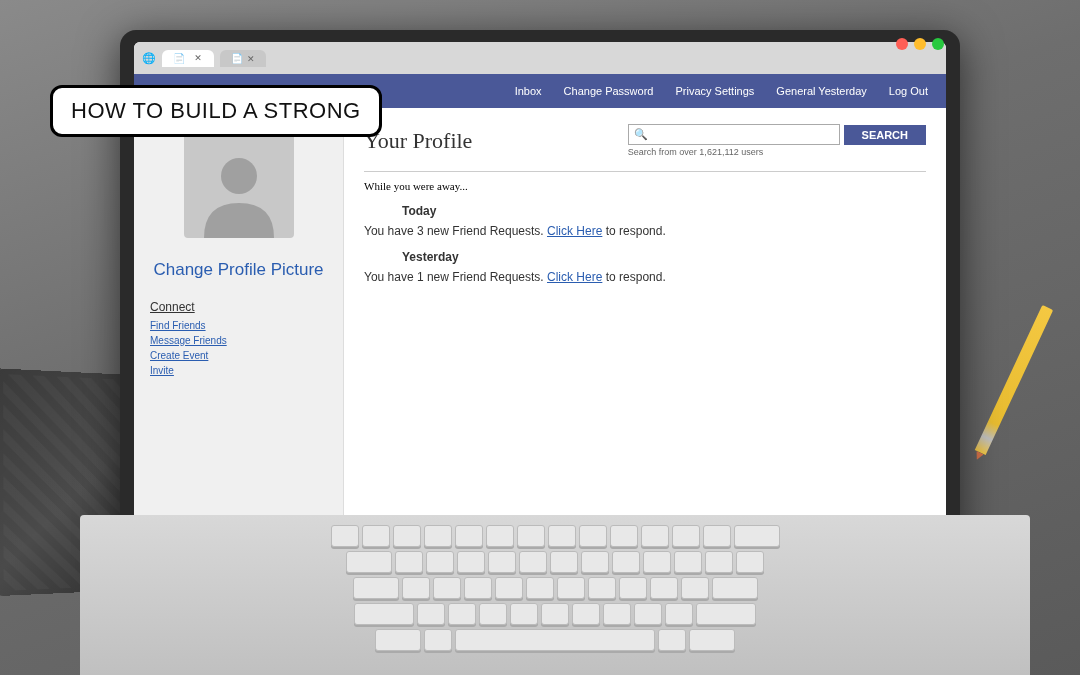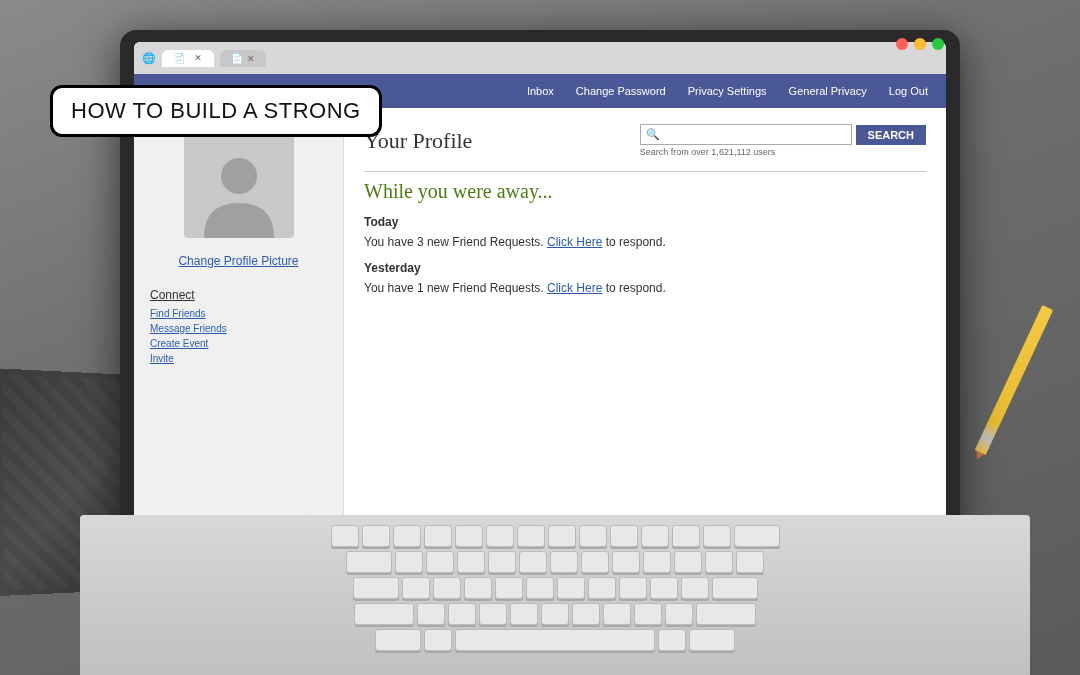--- a/index.html
+++ b/index.html
@@ -208,24 +208,23 @@
       overflow: hidden;
       position: relative;
     }
     .avatar-silhouette svg {
       width: 80px;
       height: 90px;
     }
 
     .change-profile-link {
       color: #2a5db0;
-      font-size: 12px;
-      text-decoration: underline;
+      font-size: 17px;
       cursor: pointer;
-      margin-top: 16px;
+      margin-top: 22px;
     }
 
     .sidebar-connect {
       width: 100%;
       padding: 10px 16px;
     }
     .sidebar-connect-title {
       font-size: 12px;
       text-decoration: underline;
       color: #333;
@@ -280,50 +279,51 @@
       width: 180px;
     }
     .search-icon-small {
       font-size: 11px;
       color: #555;
     }
     .search-btn {
       background: #4a5898;
       color: #fff;
       border: none;
-      padding: 4px 12px;
+      padding: 4px 18px;
       font-size: 11px;
       cursor: pointer;
       text-transform: uppercase;
       font-weight: bold;
     }
     .search-hint {
       font-size: 9px;
       color: #666;
       margin-top: 2px;
     }
 
     .divider-line {
       border: none;
       border-top: 1px solid #ccc;
       margin: 8px 0;
     }
 
     .while-away-title {
-      font-size: 20px;
-      color: #4d7c0f;
+      font-size: 11px;
+      color: #000000;
       margin-bottom: 12px;
       font-family: Georgia, serif;
     }
 
     .section-day-label {
       font-size: 12px;
       font-weight: bold;
       color: #333;
       margin-bottom: 4px;
+      margin-left: 38px;
     }
 
     .activity-line {
       font-size: 12px;
       color: #333;
       margin-bottom: 6px;
       line-height: 1.5;
     }
 
     .click-here-link {
@@ -451,21 +451,21 @@
           <span>📄</span>
           <span class="tab-close">✕</span>
         </div>
       </div>
 
       <div class="nav-bar">
         <div class="nav-spacer"></div>
         <div class="nav-item">Inbox</div>
         <div class="nav-item">Change Password</div>
         <div class="nav-item">Privacy Settings</div>
-        <div class="nav-item">General Privacy</div>
+        <div class="nav-item">General Yesterday</div>
         <div class="nav-item">Log Out</div>
       </div>
 
       <div class="main-content">
 
         <div class="sidebar">
           <div class="profile-avatar-area">
             <div class="avatar-silhouette">
               <svg viewBox="0 0 80 90" xmlns="http://www.w3.org/2000/svg">
                 <circle cx="40" cy="28" r="18" fill="#a0a0a0"></circle>

